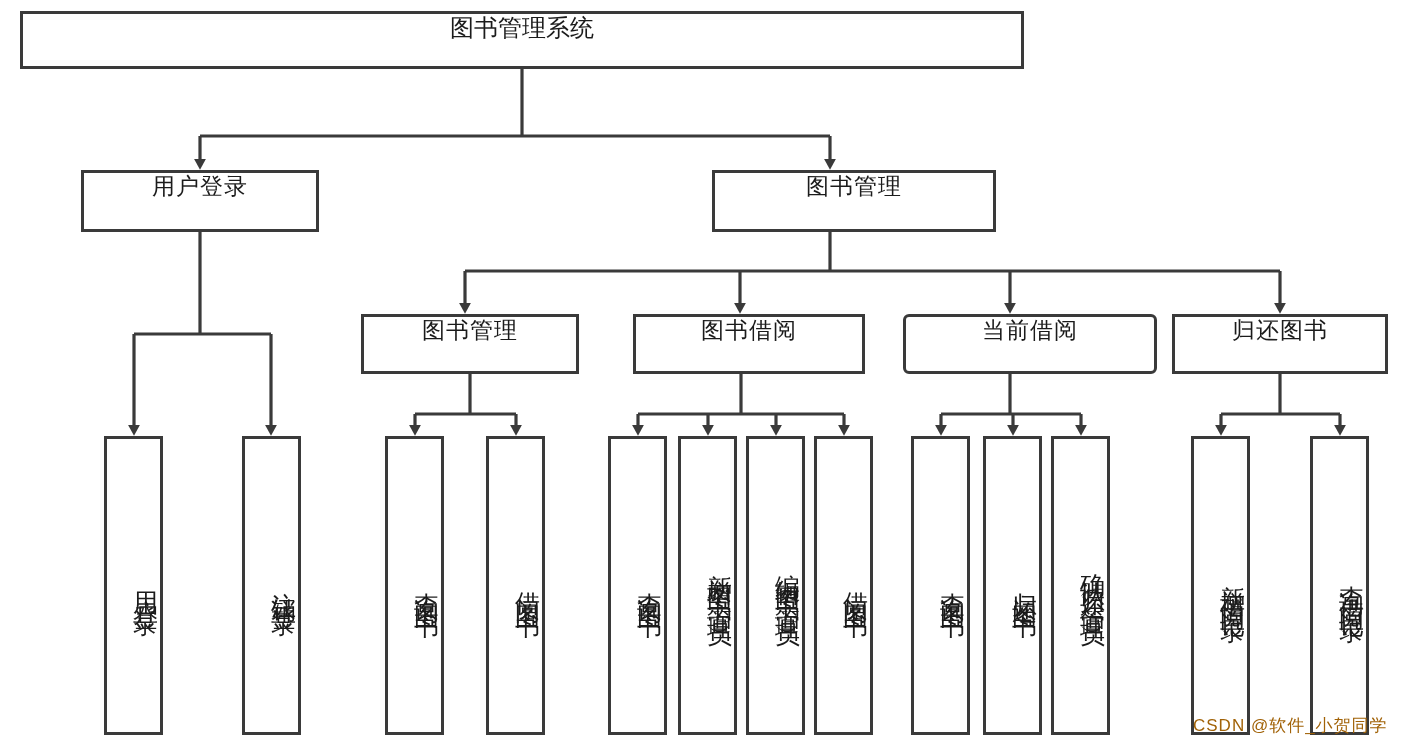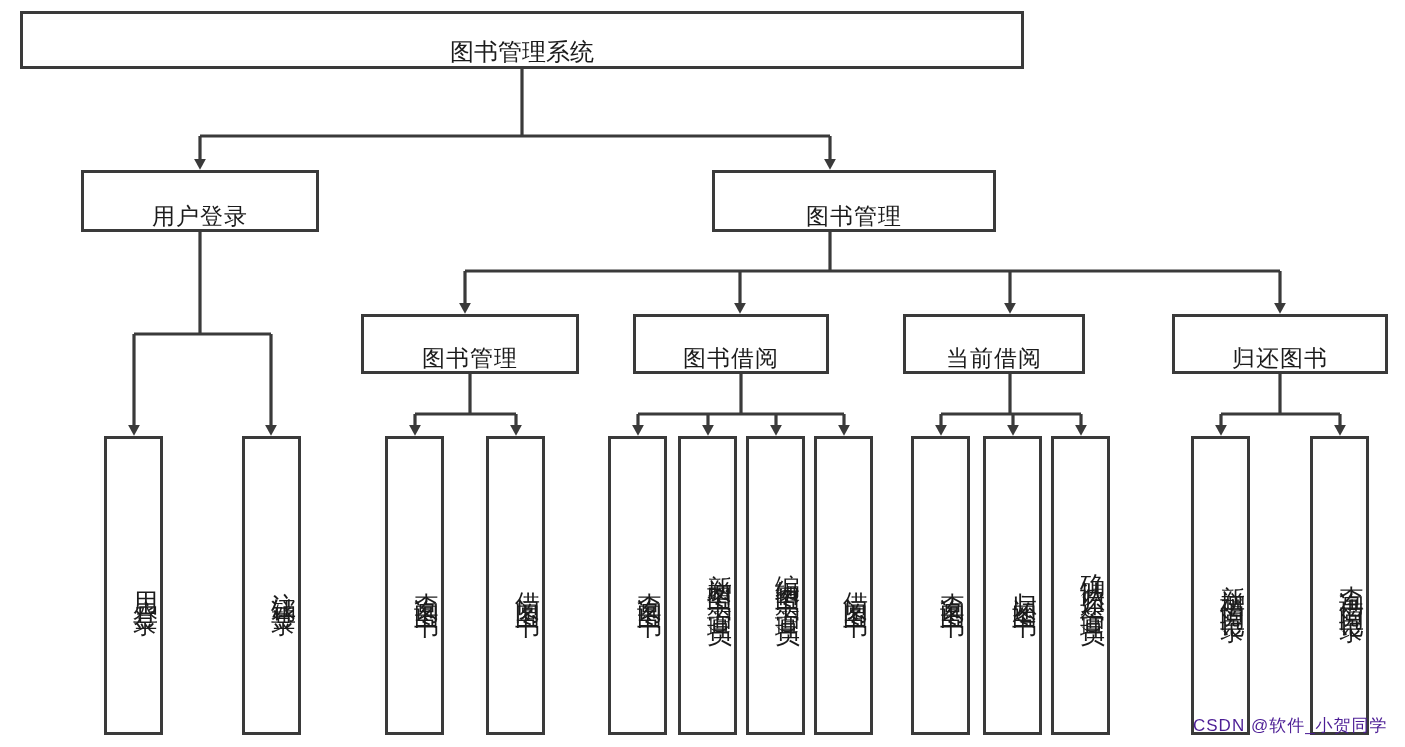--- a/index.html
+++ b/index.html
@@ -24,21 +24,21 @@
     width: 1405px;
     height: 747px;
     pointer-events: none;
   }
   .node {
     position: absolute;
     box-sizing: border-box;
     background: #ffffff;
     border: 3px solid #3a3a3a;
     display: flex;
-    align-items: flex-end;
+    align-items: flex-start;
     justify-content: center;
     color: #1b1b1b;
     text-align: center;
     line-height: 1.15;
   }
   .node.h {
     font-size: 23px;
     letter-spacing: 1px;
   }
   .node.root {
@@ -58,21 +58,21 @@
     overflow: hidden;
   }
   .node.leaf .vt {
     writing-mode: vertical-rl;
     text-orientation: upright;
     white-space: nowrap;
   }
   .watermark {
     position: absolute;
     font-size: 17px;
-    color: #4c1d95;
+    color: #a16207;
     letter-spacing: 1px;
     white-space: nowrap;
     user-select: none;
   }
 </style>
 </head>
 <body>
 
 <div id="canvas">
 
@@ -133,24 +133,24 @@
   <div class="node h" style="left: 81px; top: 170px; width: 238px; height: 62px;">
     <span>用户登录</span>
   </div>
   <div class="node h" style="left: 712px; top: 170px; width: 284px; height: 62px;">
     <span>图书管理</span>
   </div>
 
   <div class="node h" style="left: 361px; top: 314px; width: 218px; height: 60px;">
     <span>图书管理</span>
   </div>
-  <div class="node h" style="left: 633px; top: 314px; width: 196px; height: 60px;">
+  <div class="node h" style="left: 633px; top: 314px; width: 232px; height: 60px;">
     <span>图书借阅</span>
   </div>
-  <div class="node h" style="left: 903px; top: 314px; width: 182px; height: 60px;">
+  <div class="node h" style="left: 903px; top: 314px; width: 254px; height: 60px; border-radius: 6px;">
     <span>当前借阅</span>
   </div>
   <div class="node h" style="left: 1172px; top: 314px; width: 216px; height: 60px;">
     <span>归还图书</span>
   </div>
 
   <div class="node leaf" style="left: 104px; top: 436px; width: 59px; height: 299px;">
     <span class="vt" style="font-size: 25px; letter-spacing: 7px;">用户登录</span>
   </div>
   <div class="node leaf" style="left: 242px; top: 436px; width: 59px; height: 299px;">

